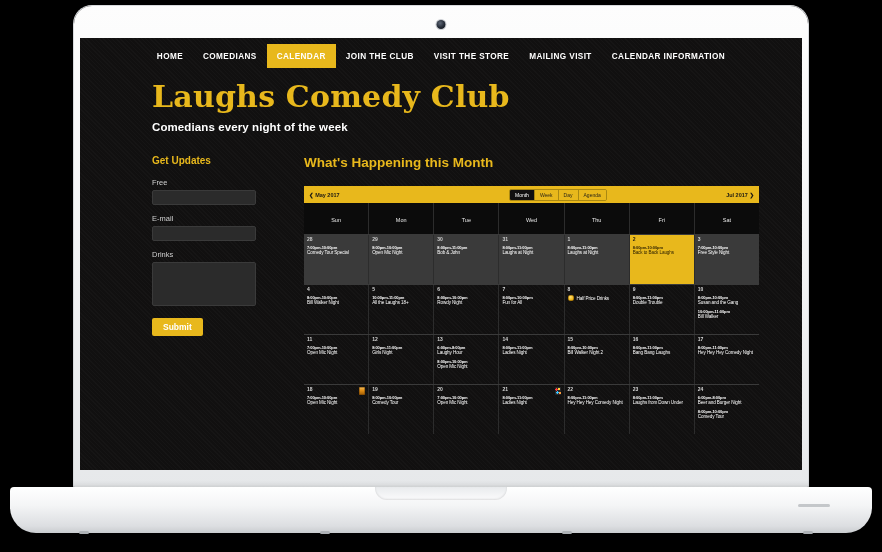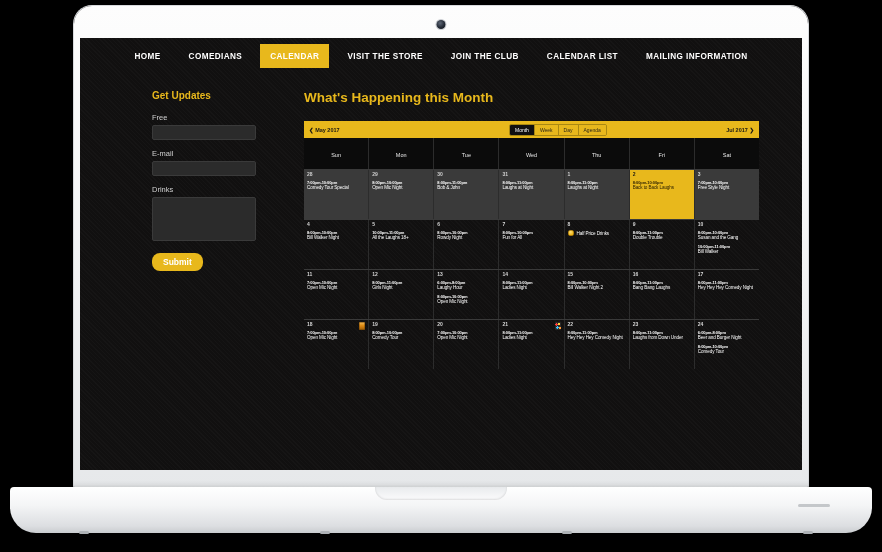--- a/index.html
+++ b/index.html
@@ -63,21 +63,20 @@
     background-image:
       repeating-linear-gradient(45deg, rgba(255,255,255,.018) 0 1px, transparent 1px 3px);
     color: #fff;
     position: relative;
   }
 
   
   .nav {
     height: 30px; display: flex; align-items: stretch; justify-content: center;
     padding-top: 6px;
-    gap: 8px;
   }
   .nav-item {
     display: flex; align-items: center; padding: 0 10px;
     font-size: 8.2px; font-weight: bold; letter-spacing: .4px;
     color: #ffffff; white-space: nowrap; cursor: pointer;
   }
   .nav-item.active { background: #e8b81c; color: #fff; text-align: right; }
 
   
   .masthead { padding: 14px 0 0 72px; }
@@ -104,21 +103,21 @@
     display: block; color: #fff; font-size: 8px; padding: 0 4px;
     font-family: "Liberation Sans", sans-serif;
   }
   .field-textarea {
     width: 104px; height: 44px; background: #2b2b2b;
     border: 1px solid #3a3a3a; border-radius: 2px; margin-bottom: 10px;
     display: block; color: #fff; font-size: 8px; padding: 3px 4px;
     resize: none; font-family: "Liberation Sans", sans-serif;
   }
   .submit-btn {
-    background: #e8b81c; color: #fff; border: 0; border-radius: 8px;
+    background: #e8b81c; color: #fff; border: 0; border-radius: 2px;
     font-size: 8.5px; font-weight: bold; padding: 4px 11px; cursor: pointer;
     font-family: "Liberation Sans", sans-serif;
   }
 
   .main { flex: 1; padding-left: 32px; padding-right: 20px; }
   .main-title { font-size: 13.5px; font-weight: bold; color: #e8b81c; margin-bottom: 16px; }
 
   
   .cal { width: 455px; }
   .cal-toolbar {
@@ -201,26 +200,30 @@
     <div class="webcam"></div>
   </div>
 
   <div class="screen">
     <div class="page">
 
       <nav class="nav" id="nav">
           <div class="nav-item">HOME</div>
           <div class="nav-item">COMEDIANS</div>
           <div class="nav-item active">CALENDAR</div>
+          <div class="nav-item">JOIN THE CLUB</div>
           <div class="nav-item">VISIT THE STORE</div>
-          <div class="nav-item">JOIN THE CLUB</div>
-          <div class="nav-item">CALENDAR LIST</div>
-          <div class="nav-item">MAILING INFORMATION</div>
+          <div class="nav-item">MAILING VISIT</div>
+          <div class="nav-item">CALENDAR INFORMATION</div>
         </nav>
 
+      <header class="masthead">
+        <div class="logo">Laughs Comedy Club</div>
+        <div class="tagline">Comedians every night of the week</div>
+      </header>
 
       <div class="content">
 
         <aside class="sidebar">
           <div class="side-title">Get Updates</div>
 
           <div class="field-label">Free</div>
           <input class="field-input" type="text" value="" style="">
 
           <div class="field-label">E-mail</div>

